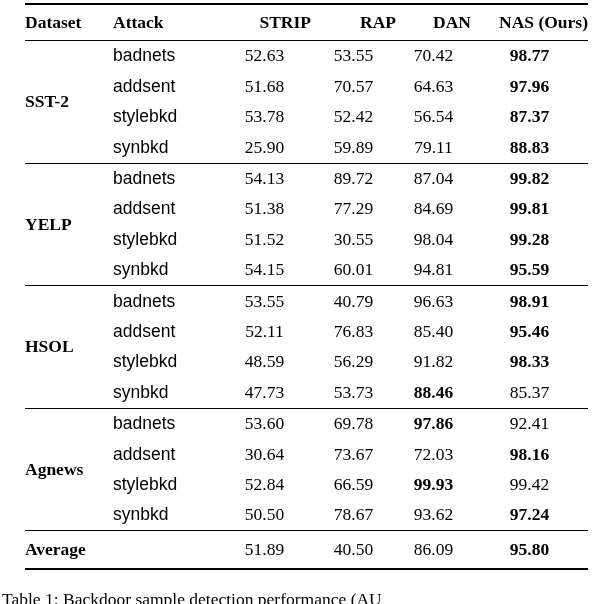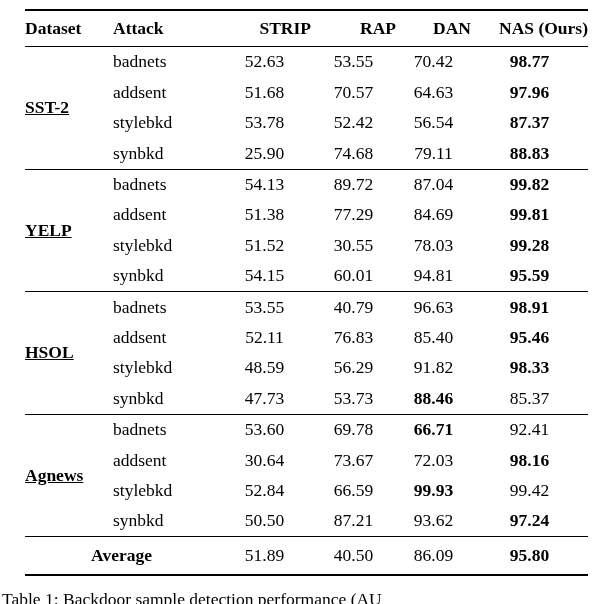--- a/index.html
+++ b/index.html
@@ -13,21 +13,21 @@
   .page {
     position: relative;
     width: 602px;
     height: 604px;
     font-family: "Liberation Serif", serif;
     color: #000000;
   }
   .table-wrap {
     position: absolute;
     left: 25px;
-    top: 9px;
+    top: 3px;
   }
   table.results {
     border-collapse: collapse;
     table-layout: fixed;
     width: 563px;
   }
   table.results th,
   table.results td {
     padding: 0;
     margin: 0;
@@ -49,36 +49,34 @@
   tbody tr.block-start td { border-top: 1px solid #000000; }
   tfoot td {
     border-top: 1px solid #000000;
     border-bottom: 2px solid #000000;
     height: 37px;
   }
   .dataset-cell {
     font-weight: bold;
     text-align: left;
     white-space: nowrap;
-    text-decoration: underline;
   }
   .attack-cell {
-    font-family: Liberation Serif, serif;
+    font-family: Liberation Sans, sans-serif;
     font-size: 16px;
     text-align: left;
     white-space: nowrap;
   }
   .num-cell {
     text-align: center;
     white-space: nowrap;
   }
   .num-cell.best { font-weight: bold; }
   .avg-label {
     font-weight: bold;
-    text-align: center;
   }
   .caption {
     position: absolute;
     left: 2px;
     top: 588px;
     width: 700px;
     font-size: 17.5px;
     line-height: 22px;
     white-space: nowrap;
   }
@@ -126,21 +124,21 @@
           <tr>
             <td class="attack-cell">stylebkd</td>
             <td class="num-cell">53.78</td>
             <td class="num-cell">52.42</td>
             <td class="num-cell">56.54</td>
             <td class="num-cell best">87.37</td>
           </tr>
           <tr>
             <td class="attack-cell">synbkd</td>
             <td class="num-cell">25.90</td>
-            <td class="num-cell">74.68</td>
+            <td class="num-cell">59.89</td>
             <td class="num-cell">79.11</td>
             <td class="num-cell best">88.83</td>
           </tr>
           <tr class="block-start">
             <td rowspan="4" class="dataset-cell">YELP</td>
             <td class="attack-cell">badnets</td>
             <td class="num-cell">54.13</td>
             <td class="num-cell">89.72</td>
             <td class="num-cell">87.04</td>
             <td class="num-cell best">99.82</td>
@@ -149,21 +147,21 @@
             <td class="attack-cell">addsent</td>
             <td class="num-cell">51.38</td>
             <td class="num-cell">77.29</td>
             <td class="num-cell">84.69</td>
             <td class="num-cell best">99.81</td>
           </tr>
           <tr>
             <td class="attack-cell">stylebkd</td>
             <td class="num-cell">51.52</td>
             <td class="num-cell">30.55</td>
-            <td class="num-cell">78.03</td>
+            <td class="num-cell">98.04</td>
             <td class="num-cell best">99.28</td>
           </tr>
           <tr>
             <td class="attack-cell">synbkd</td>
             <td class="num-cell">54.15</td>
             <td class="num-cell">60.01</td>
             <td class="num-cell">94.81</td>
             <td class="num-cell best">95.59</td>
           </tr>
           <tr class="block-start">
@@ -193,41 +191,41 @@
             <td class="num-cell">47.73</td>
             <td class="num-cell">53.73</td>
             <td class="num-cell best">88.46</td>
             <td class="num-cell">85.37</td>
           </tr>
           <tr class="block-start">
             <td rowspan="4" class="dataset-cell">Agnews</td>
             <td class="attack-cell">badnets</td>
             <td class="num-cell">53.60</td>
             <td class="num-cell">69.78</td>
-            <td class="num-cell best">66.71</td>
+            <td class="num-cell best">97.86</td>
             <td class="num-cell">92.41</td>
           </tr>
           <tr>
             <td class="attack-cell">addsent</td>
             <td class="num-cell">30.64</td>
             <td class="num-cell">73.67</td>
             <td class="num-cell">72.03</td>
             <td class="num-cell best">98.16</td>
           </tr>
           <tr>
             <td class="attack-cell">stylebkd</td>
             <td class="num-cell">52.84</td>
             <td class="num-cell">66.59</td>
             <td class="num-cell best">99.93</td>
             <td class="num-cell">99.42</td>
           </tr>
           <tr>
             <td class="attack-cell">synbkd</td>
             <td class="num-cell">50.50</td>
-            <td class="num-cell">87.21</td>
+            <td class="num-cell">78.67</td>
             <td class="num-cell">93.62</td>
             <td class="num-cell best">97.24</td>
           </tr>
         </tbody>
       <tfoot>
         <tr id="average-row">
           <td colspan="2" class="avg-label">Average</td>
           <td class="num-cell">51.89</td>
           <td class="num-cell">40.50</td>
           <td class="num-cell">86.09</td>

